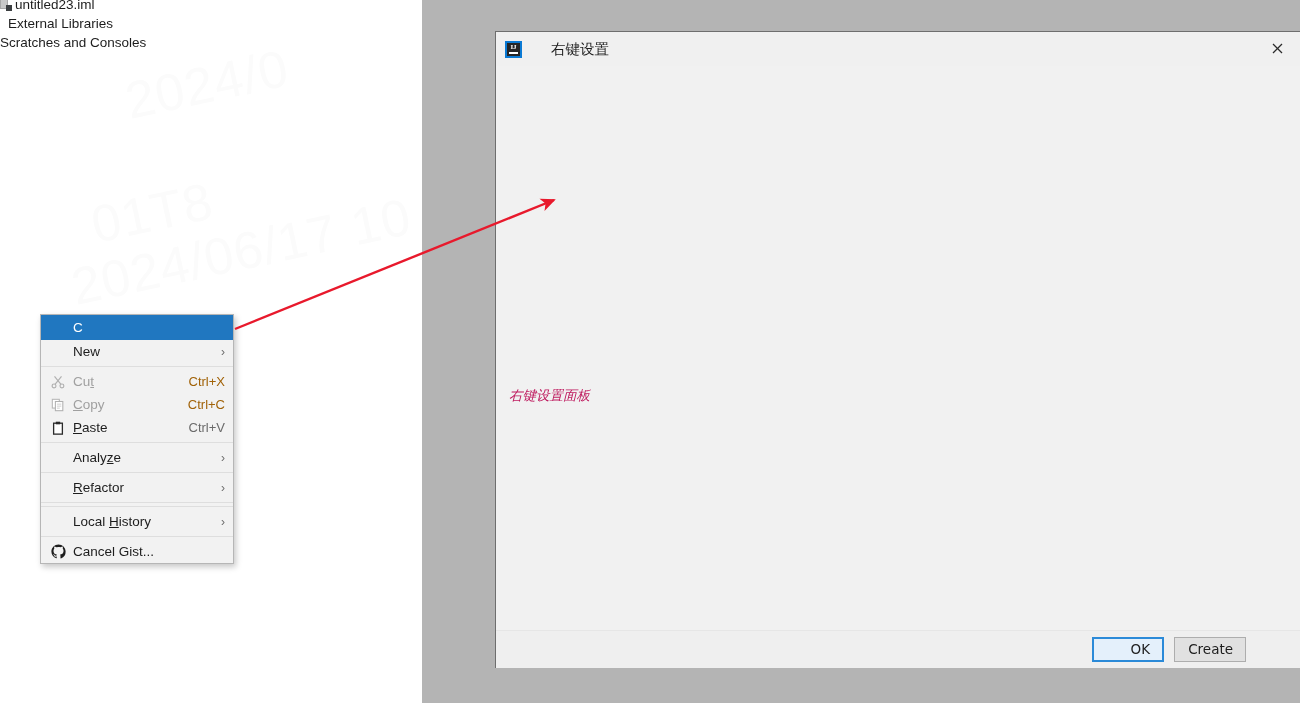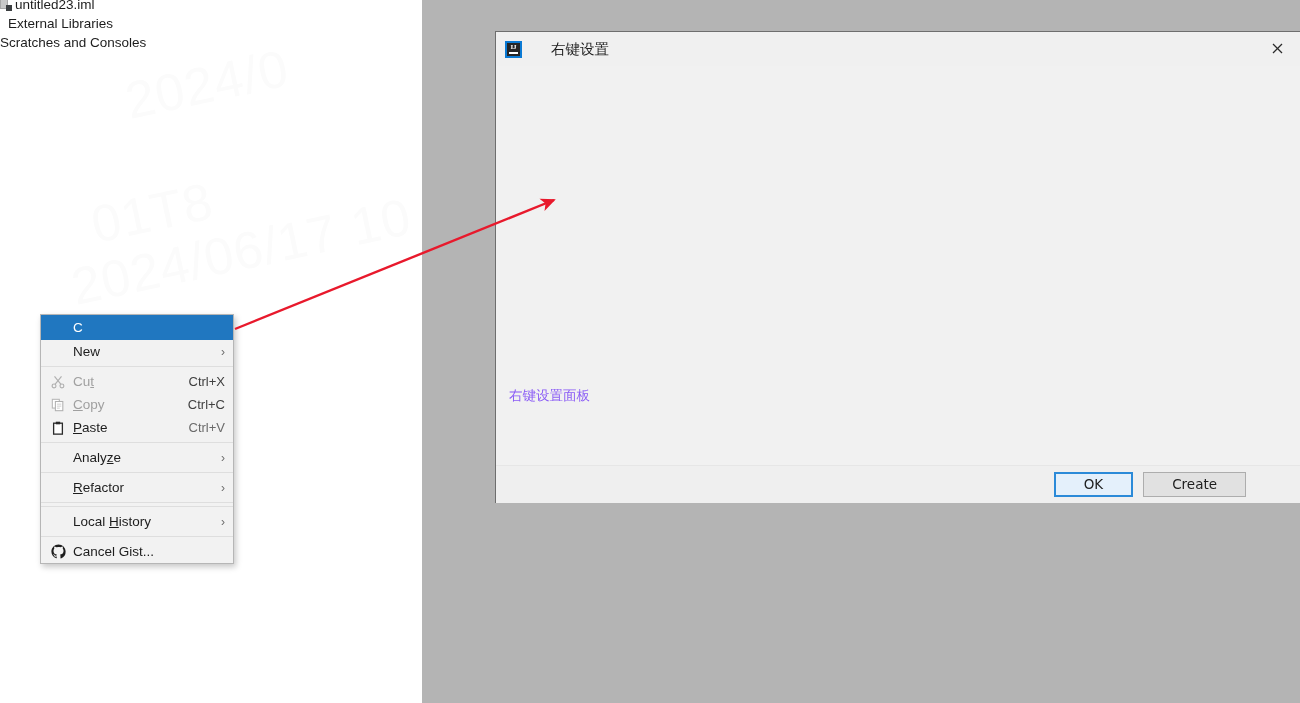--- a/index.html
+++ b/index.html
@@ -85,21 +85,21 @@
     height: 703px;
     background: #b4b4b4;
   }
 
   
   .dialog {
     position: absolute;
     left: 495px;
     top: 31px;
     width: 805px;
-    height: 472px;
+    height: 637px;
     background: #f0f0f0;
     border: 1px solid #6e6e6e;
     border-right: none;
     border-bottom: none;
     box-sizing: border-box;
     display: flex;
     flex-direction: column;
   }
   .dialog-titlebar {
     position: relative;
@@ -161,40 +161,41 @@
   .dialog-body {
     position: relative;
     flex: 1 1 auto;
     background: #f1f1f1;
   }
   .panel-text {
     position: absolute;
     left: 13px;
     top: 321px;
     font-size: 13.5px;
-    color: #8b5cf6;
+    color: #be185d;
     font-family: "DejaVu Sans", sans-serif;
     white-space: nowrap;
+    font-style: italic;
   }
   .dialog-footer {
     flex: 0 0 auto;
     height: 38px;
     background: #efefef;
     border-top: 1px solid #e6e6e6;
     display: flex;
     align-items: center;
     justify-content: flex-end;
     padding-right: 54px;
     gap: 10px;
     box-sizing: border-box;
   }
   .btn {
     height: 25px;
     min-width: 72px;
-    padding: 0 28px;
+    padding: 0 12px;
     font-size: 13.5px;
     color: #1d1d1d;
     background: #e1e1e1;
     border: 1px solid #adadad;
     box-sizing: border-box;
     font-family: "DejaVu Sans", sans-serif;
     line-height: 23px;
     text-align: right;
     cursor: default;
   }
@@ -247,21 +248,21 @@
   }
   .ctx-icon.empty { }
   .ctx-label { flex: 1 1 auto; }
   .ctx-label u { text-decoration: underline; }
   .ctx-accel {
     flex: 0 0 auto;
     margin-left: 18px;
     font-size: 13px;
     color: #6b6b6b;
   }
-  .ctx-item.disabled .ctx-accel { color: #404040; text-align: right; }
+  .ctx-item.disabled .ctx-accel { color: #a16207; text-align: right; }
   .ctx-arrow {
     flex: 0 0 auto;
     margin-left: 10px;
     font-size: 12px;
     color: #6e6e6e;
     line-height: 12px;
   }
   .ctx-sep {
     height: 1px;
     background: #dedede;

